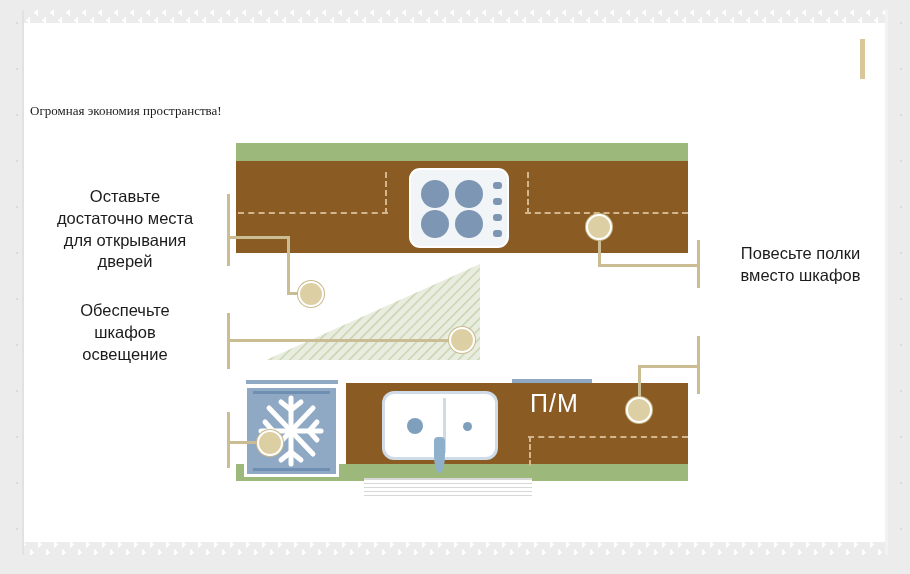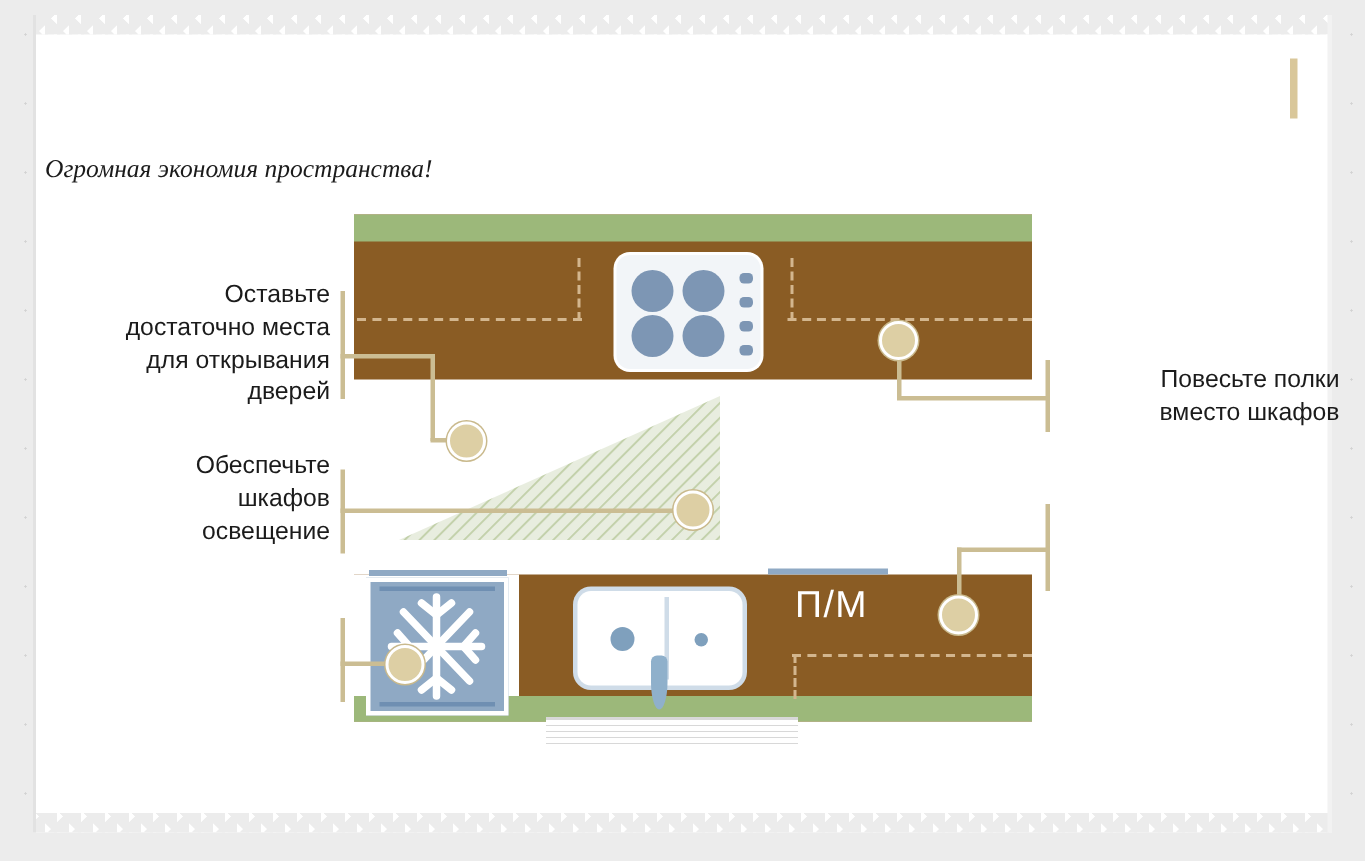--- a/index.html
+++ b/index.html
@@ -93,22 +93,21 @@
     position: absolute;
     left: 860px; top: 39px;
     width: 5px; height: 40px;
     background: #d9c79a;
   }
 
   
   .subtitle {
     position: absolute;
     left: 30px; top: 103px;
-    font-size: 17px;
-    font-style: italic;
+    font-size: 13px;
     color: #1b1b1b;
     font-family: "Liberation Serif", serif;
     white-space: nowrap;
   }
 
   
   .kitchen { position: absolute; left: 0; top: 0; width: 910px; height: 574px; }
 
   .counter-top {
     position: absolute; left: 236px; top: 143px;
@@ -231,22 +230,22 @@
 
   
   .label {
     position: absolute;
     font-size: 16.5px;
     line-height: 1.32;
     color: #1b1b1b;
     font-family: "Liberation Sans", sans-serif;
     white-space: pre-line;
   }
-  .label.right-al { text-align: right; }
-  .label.left-al  { text-align: right; }
+  .label.right-al { text-align: center; }
+  .label.left-al  { text-align: center; }
 </style>
 </head>
 <body>
 
 <div id="root">
 
   <div class="margin-dots"></div>
 
   <div class="sheet">
     <div class="zigzag-top"></div>

